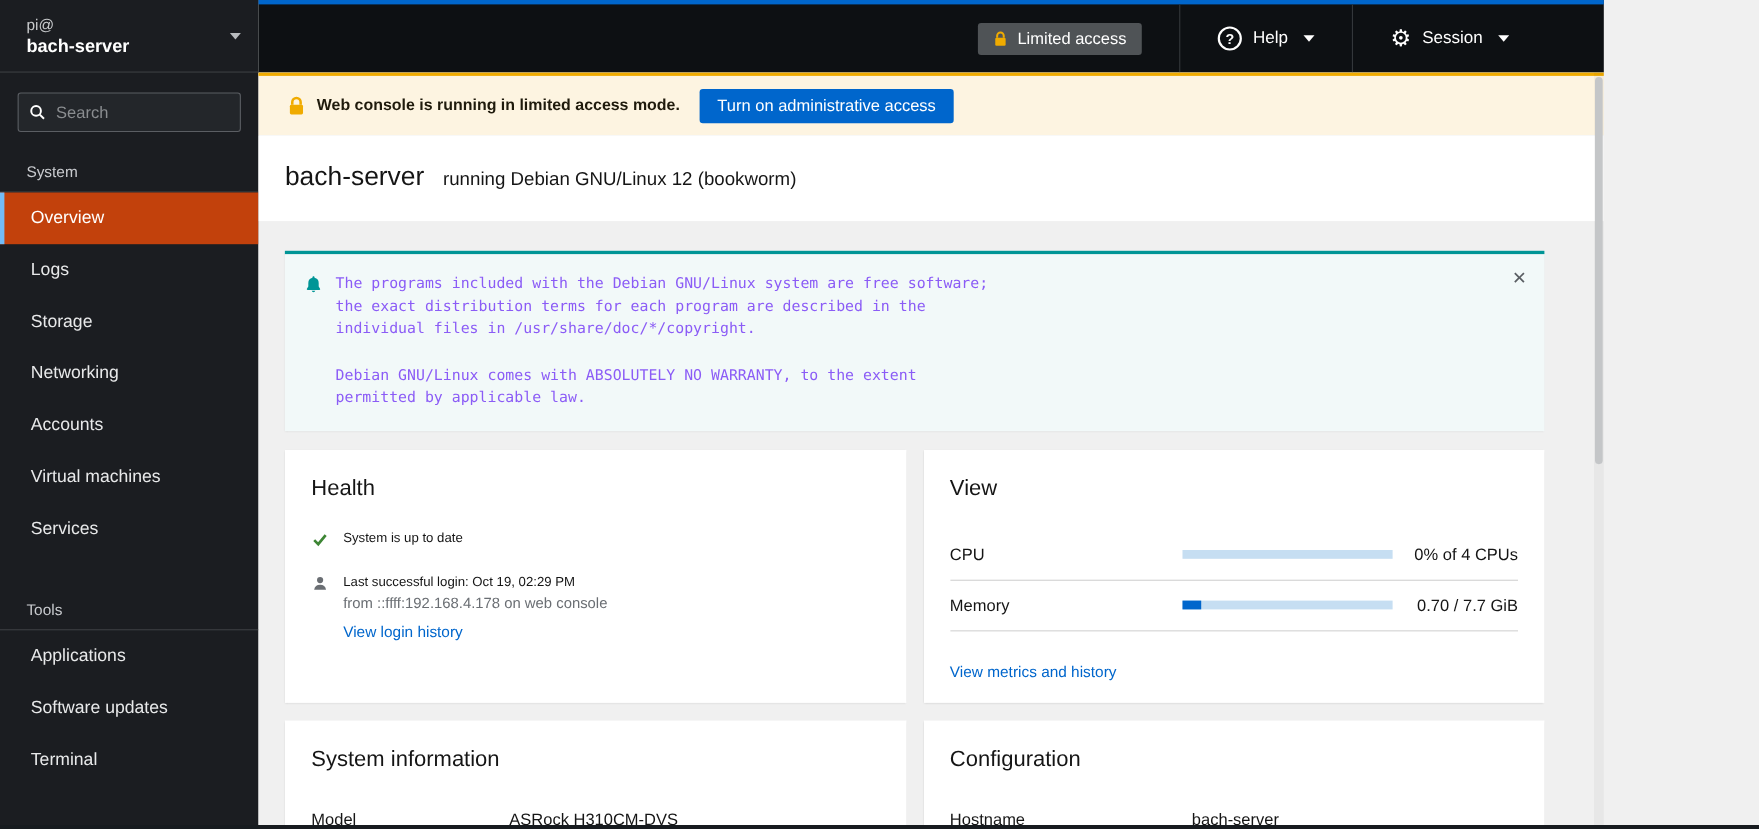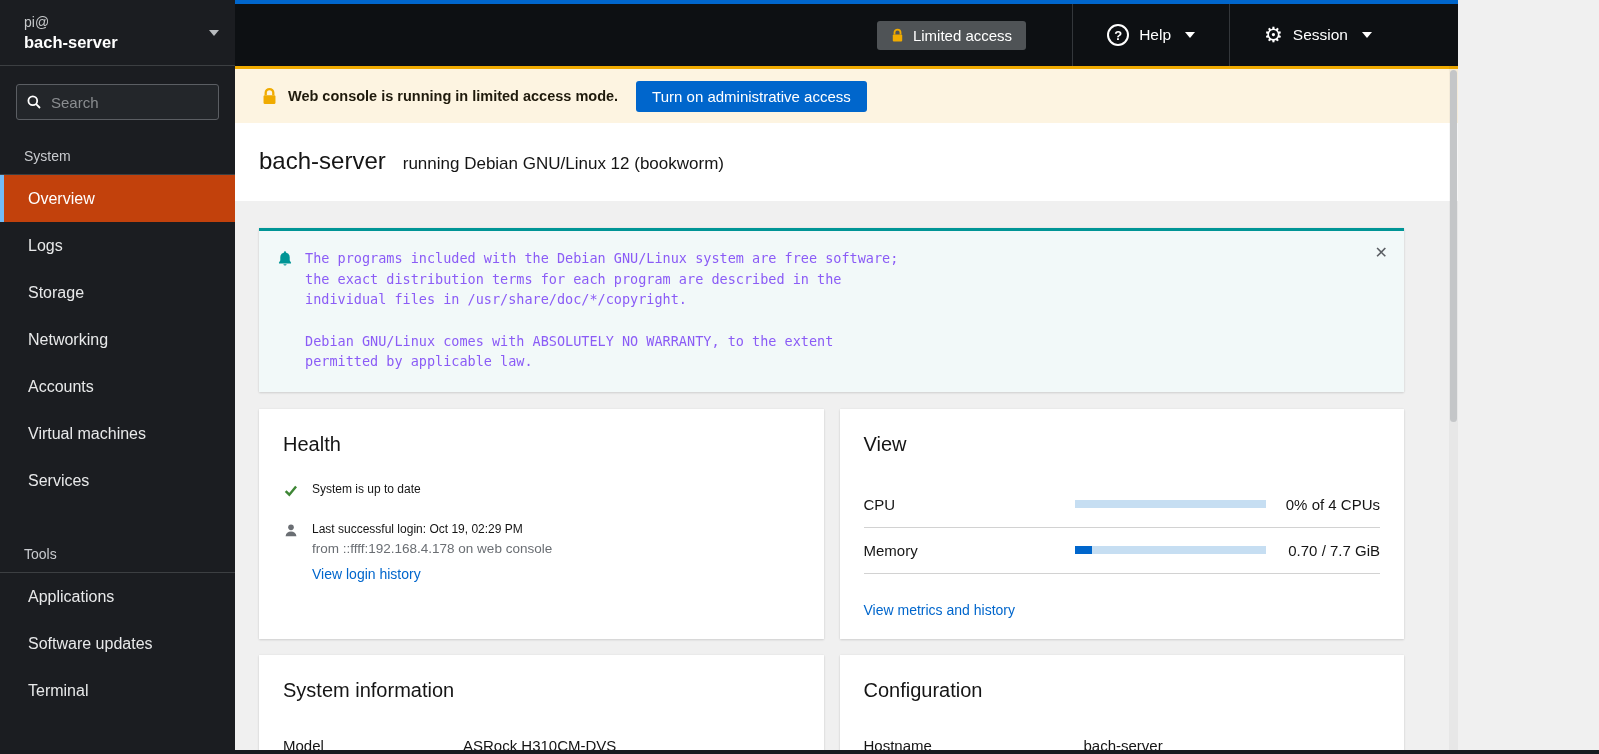--- a/index.html
+++ b/index.html
@@ -42,21 +42,21 @@
 
   
   .main { flex: 1 1 auto; display: flex; flex-direction: column; position: relative; min-width: 0; }
 
   .masthead {
     height: 66px; flex: 0 0 66px; background: #0d1013; border-top: 4px solid #0066cc;
     display: flex; align-items: center; justify-content: flex-end; padding-right: 52px;
   }
   .limited-pill {
     display: flex; align-items: center; gap: 9px; background: #4f5356; border: none; border-radius: 3px;
-    color: #ffffff; font-size: 15px; padding: 6px 14px; cursor: pointer; margin-right: 46px;
+    color: #ffffff; font-size: 15px; padding: 6px 14px; cursor: pointer; margin-right: 34px;
     font-family: "Liberation Sans", sans-serif;
   }
   .mast-divider { width: 1px; align-self: stretch; background: #33373b; }
   .mast-dd {
     display: flex; align-items: center; gap: 10px; background: transparent; border: none; color: #ffffff;
     font-size: 15.5px; padding: 0 34px; cursor: pointer; height: 100%;
     font-family: "Liberation Sans", sans-serif;
   }
   .mast-dd .caret { border-top-color: #ffffff; margin-left: 4px; }
   .q-circle {

